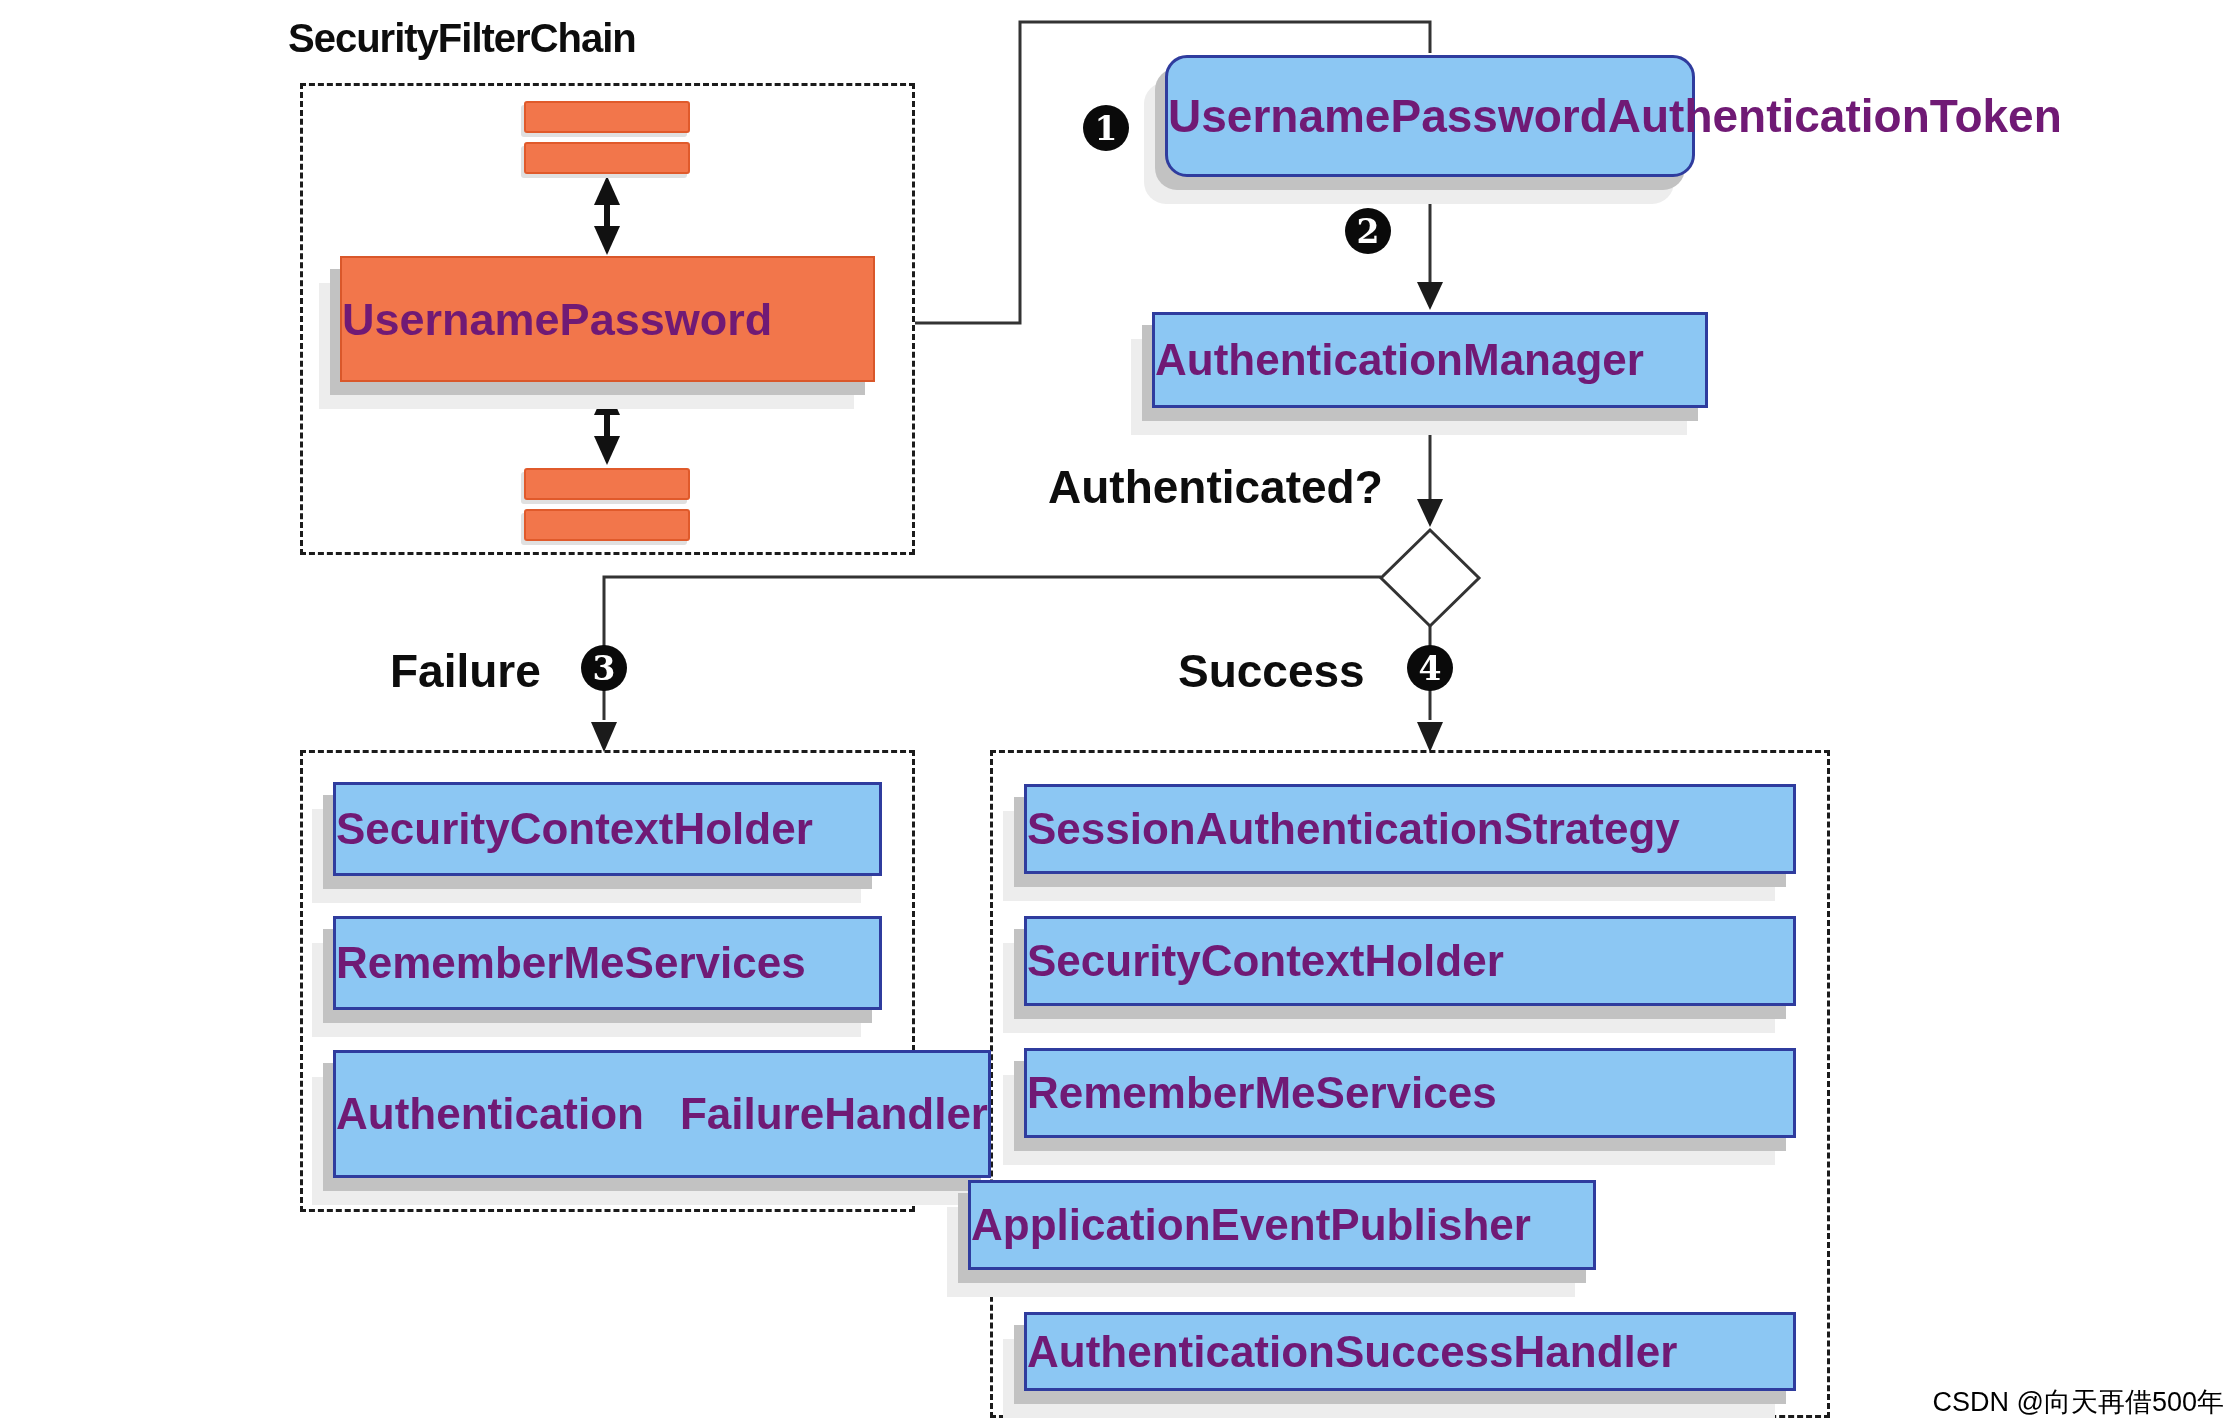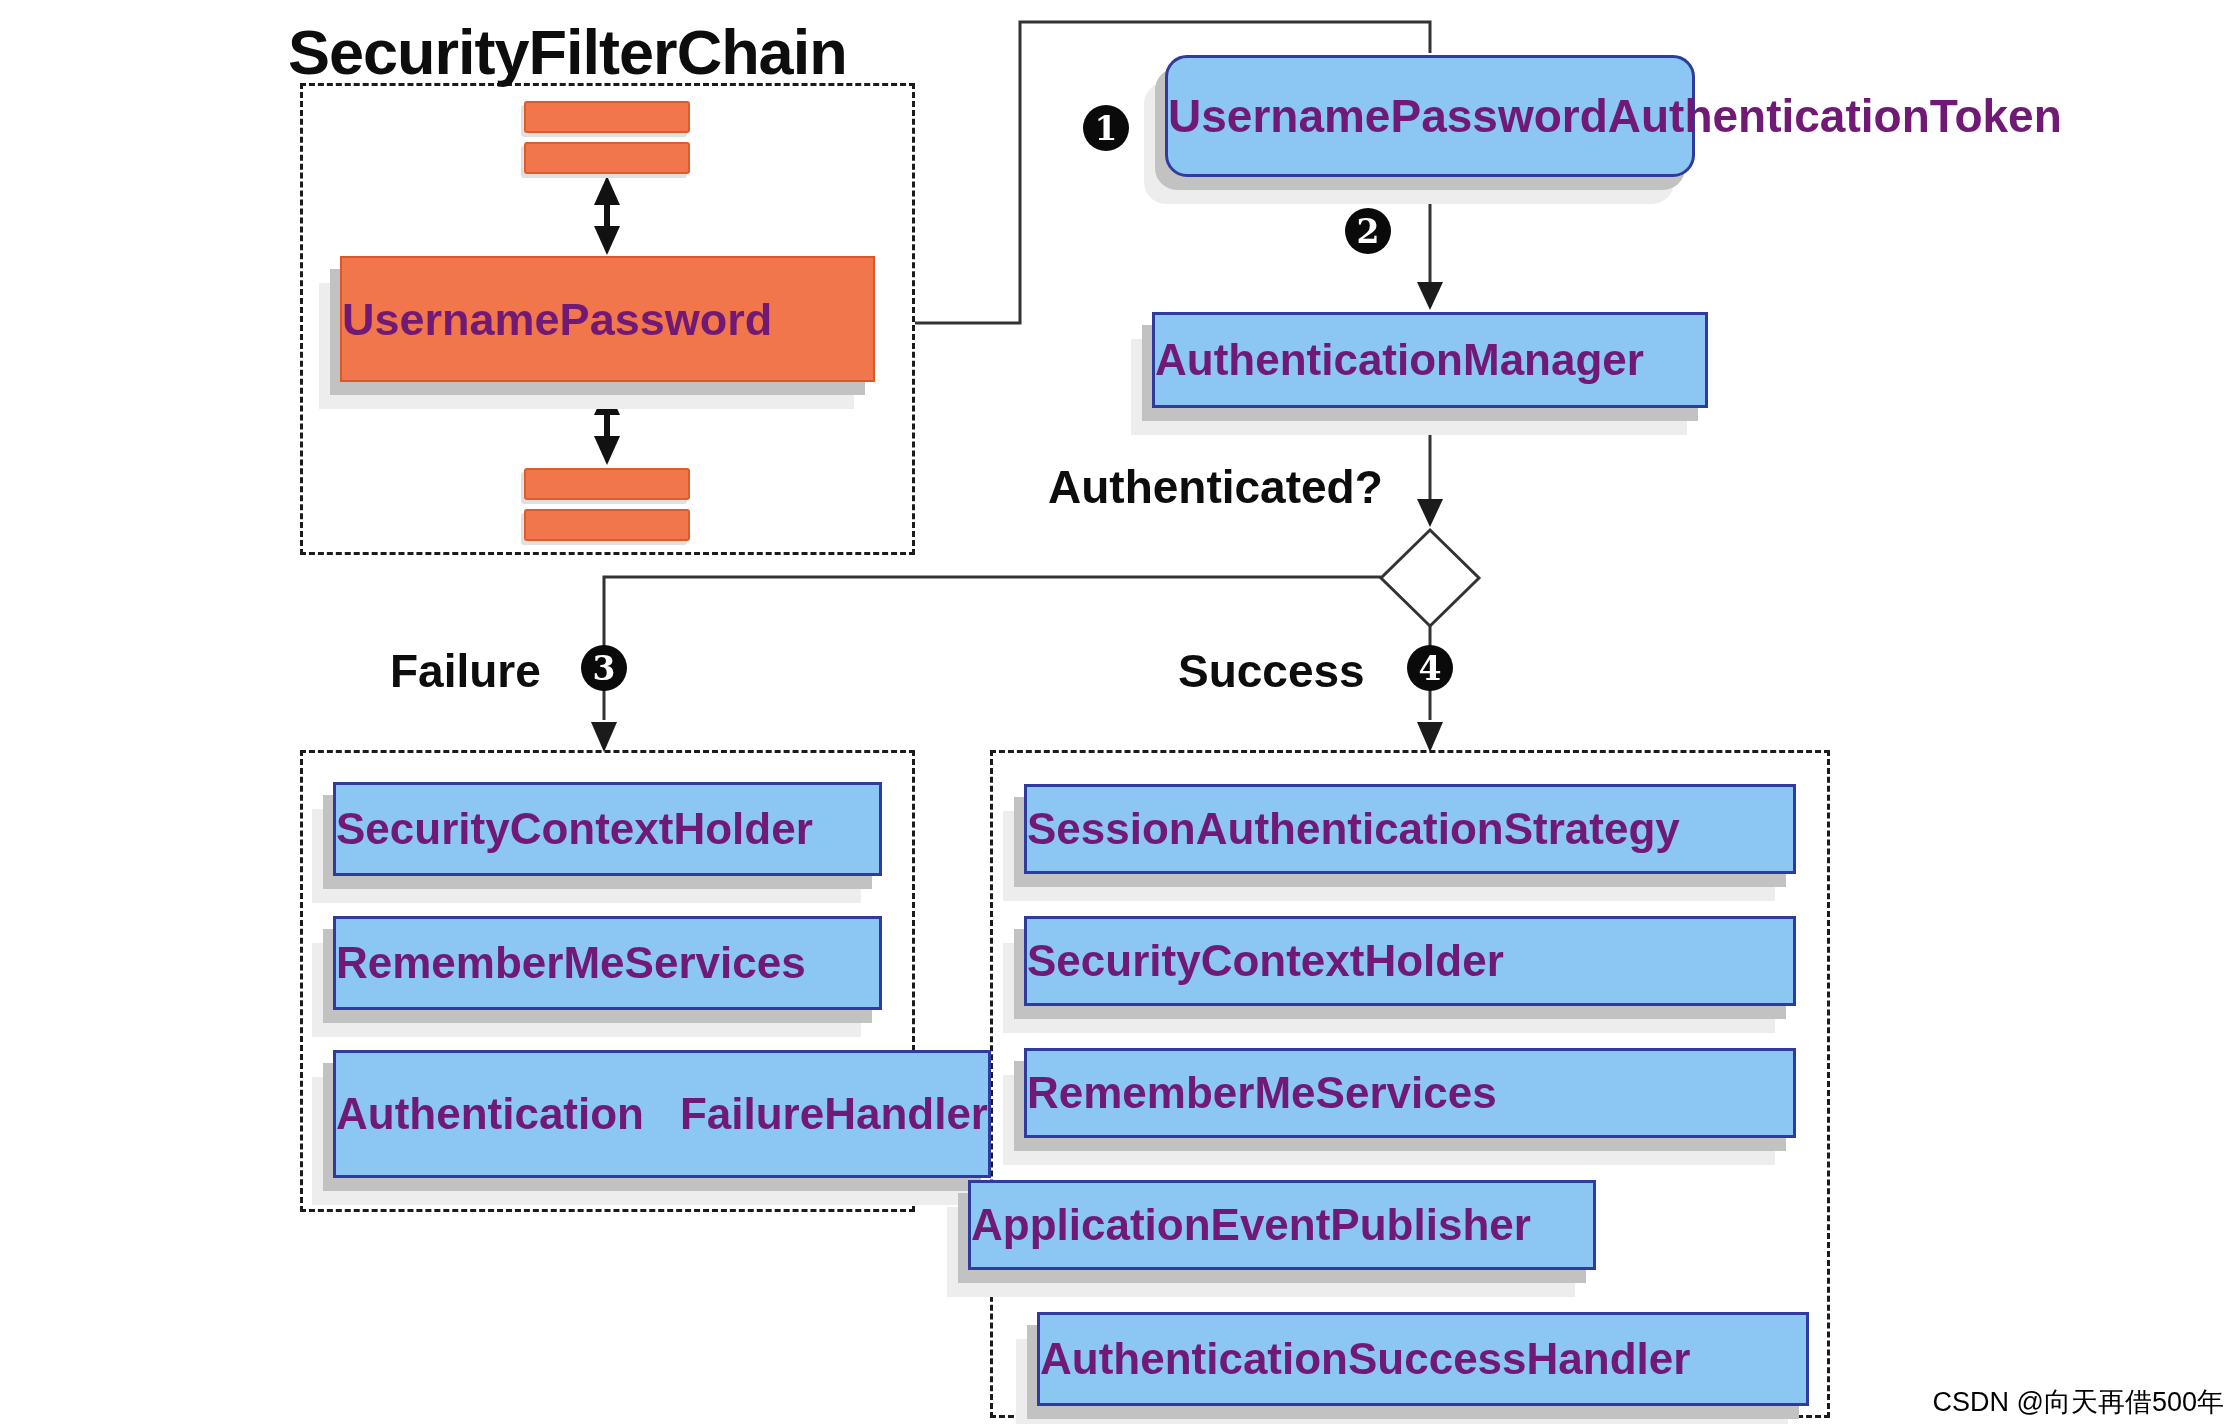--- a/index.html
+++ b/index.html
@@ -7,21 +7,21 @@
     position:relative;
     width:2232px;height:1424px;
     background:#ffffff;
     font-family:"Liberation Sans", sans-serif;
     overflow:hidden;
   }
   .overlay{position:absolute;left:0;top:0;z-index:1;}
   .abs{position:absolute;box-sizing:border-box;}
   .title{
     left:288px;top:16px;
-    font-size:63px;font-weight:bold;color:#0d0d0d;
+    font-size:40px;font-weight:bold;color:#0d0d0d;
     letter-spacing:-1px;z-index:2;
   }
   .dashed{
     border:3px dashed #1b1b1b;
     background:transparent;z-index:0;
   }
   .bar{
     background:#F2764B;
     border:2px solid #E05A2B;
     border-radius:3px;
@@ -144,19 +144,19 @@
   </div>
   <div class="abs node blue-node" style="left:1024px;top:916px;width:772px;height:90px;">
     <span>SecurityContextHolder</span>
   </div>
   <div class="abs node blue-node" style="left:1024px;top:1048px;width:772px;height:90px;">
     <span>RememberMeServices</span>
   </div>
   <div class="abs node blue-node" style="left:968px;top:1180px;width:628px;height:90px;">
     <span>ApplicationEventPublisher</span>
   </div>
-  <div class="abs node blue-node" style="left:1024px;top:1312px;width:772px;height:94px;margin-left:13px;">
+  <div class="abs node blue-node" style="left:1024px;top:1312px;width:772px;height:79px;">
     <span>AuthenticationSuccessHandler</span>
   </div>
 
   <div class="abs watermark">CSDN @向天再借500年</div>
 
 </div>
 
 </body></html>

